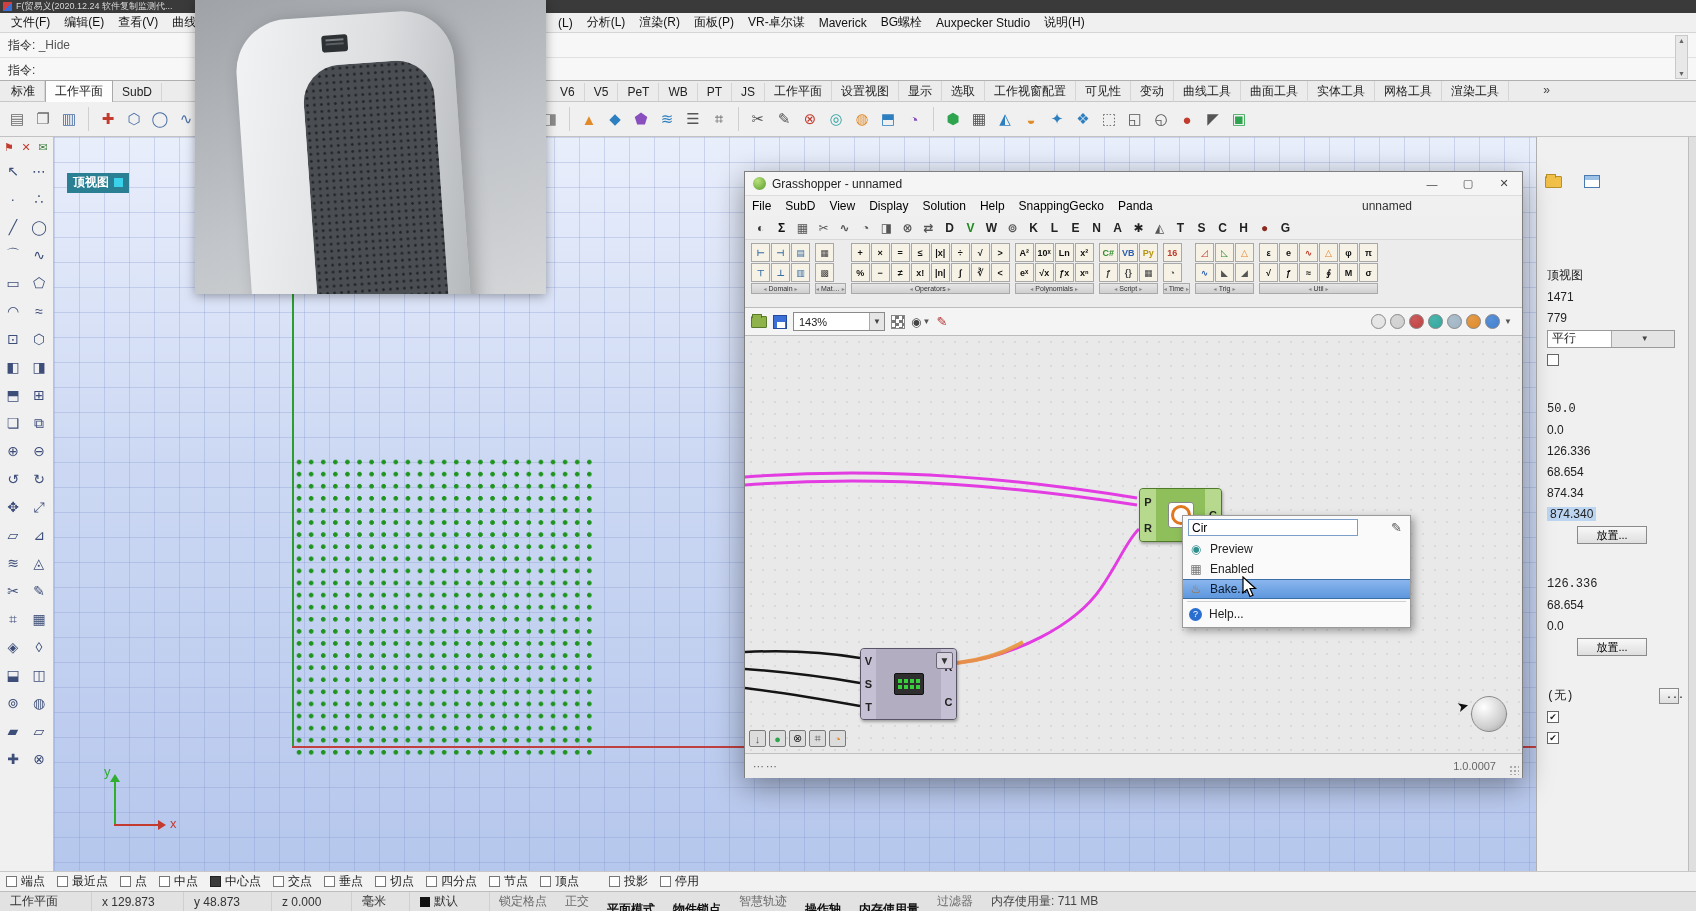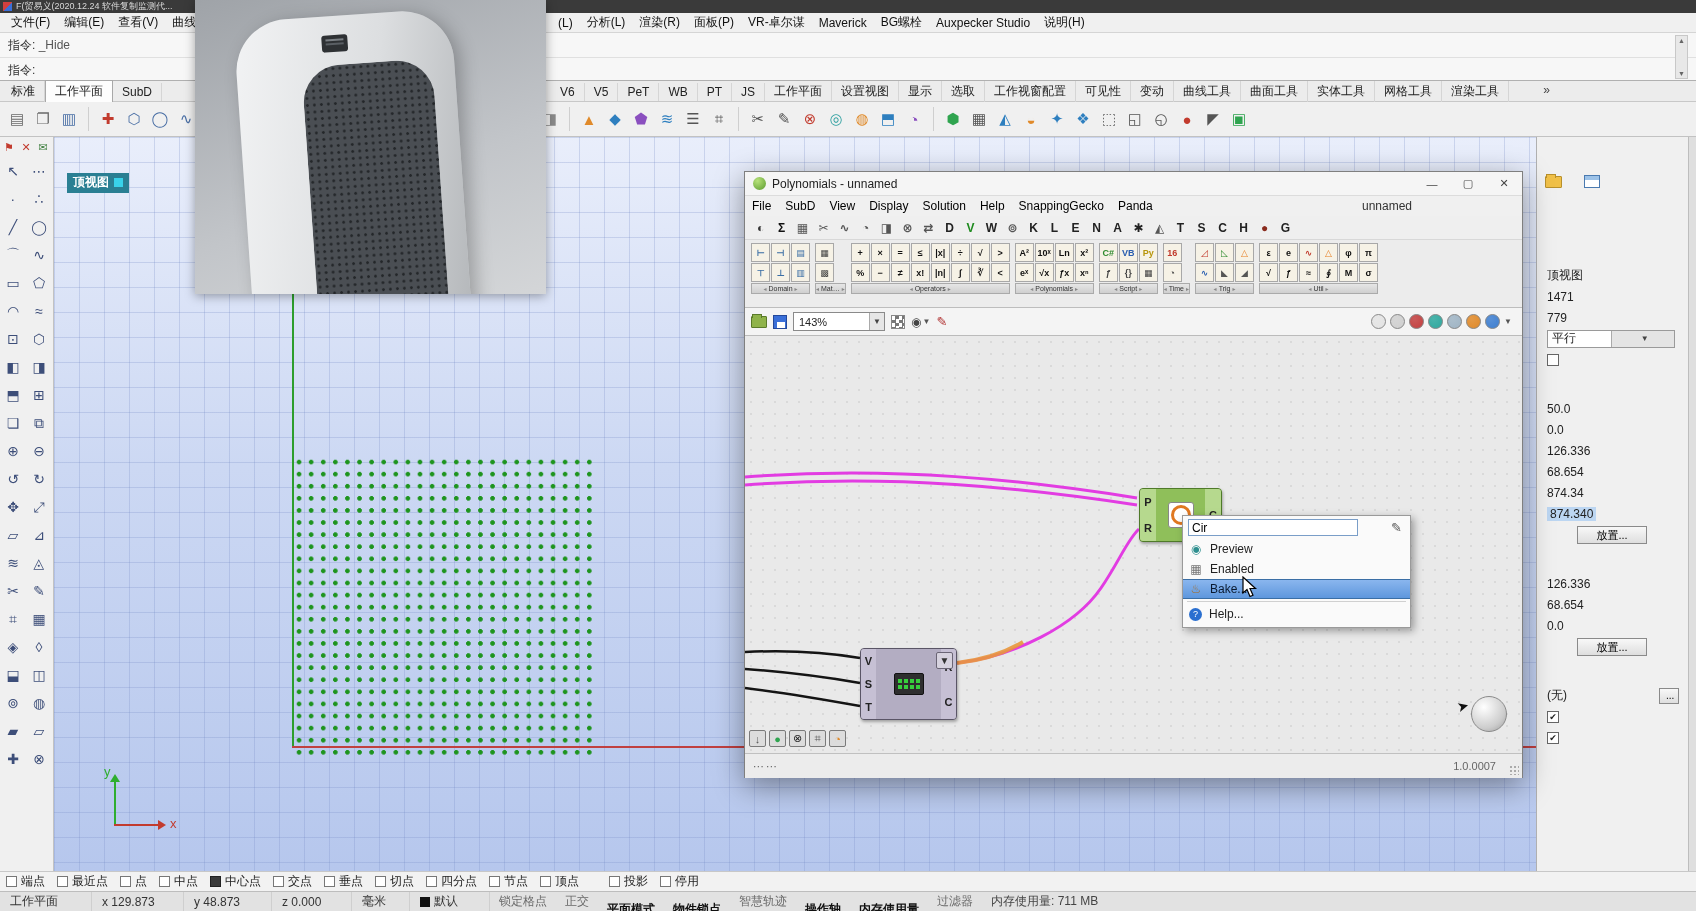--- a/index.html
+++ b/index.html
@@ -139,21 +139,21 @@
 
   
   #props{position:absolute;left:1536px;top:137px;width:152px;height:734px;background:#f0f0f0;border-left:1px solid #b0b0b0;font-size:12px;color:#222;}
   #props-icons{position:absolute;left:8px;top:38px;display:flex;gap:22px;align-items:center;}
   .p-folder{width:17px;height:12px;background:#f0c048;border:1px solid #b8902c;border-radius:1px;position:relative;}
   .p-folder:before{content:"";position:absolute;left:0;top:-3px;width:8px;height:3px;background:#f0c048;border:1px solid #b8902c;border-bottom:none;}
   .p-panel{width:16px;height:13px;border:1px solid #4a7ab0;background:#fff;position:relative;}
   .p-panel:before{content:"";position:absolute;left:0;top:0;width:100%;height:4px;background:#9cc2e8;}
   #props-rows{position:absolute;left:0;top:130px;width:152px;}
   .prow{height:17px;margin:0 0 4px 10px;display:flex;align-items:center;}
-  .prow.gap{margin-top:32px;}
+  .prow.gap{margin-top:32px;font-family:Liberation Mono, monospace;}
   .pval{white-space:nowrap;}
   .pval.hl{background:#bcd6f2;padding:0 3px;}
   .pcombo{width:128px;height:18px;background:#fff;border:1px solid #9a9a9a;display:flex;align-items:center;}
   .pcombo span{flex:1;padding-left:4px;}
   .pcombo .dd{width:15px;height:100%;background:#e4e4e4;border-left:1px solid #aaa;font-size:8px;display:flex;align-items:center;justify-content:center;color:#444;}
   .pcheck{width:12px;height:12px;border:1px solid #666;background:#fff;display:inline-flex;align-items:center;justify-content:center;font-size:9px;color:#222;}
   .pbtn{width:70px;height:18px;margin-left:30px;border:1px solid #8a8a8a;background:linear-gradient(#f8f8f8,#dedede);font-size:11px;font-family:inherit;}
   .pfile{display:flex;align-items:center;width:132px;}
   .pdots{margin-left:auto;width:20px;height:16px;border:1px solid #8a8a8a;background:linear-gradient(#f8f8f8,#dedede);font-size:10px;font-family:inherit;}
   #rscroll{position:absolute;left:1688px;top:137px;width:8px;height:734px;background:#dfdfdf;border-left:1px solid #bdbdbd;}
@@ -372,21 +372,21 @@
   <div id="overlay-photo" data-interactable="false">
     <div class="dev-body" data-interactable="false">
       <div class="dev-logo" data-interactable="false"></div>
       <div class="dev-grille" data-interactable="false"></div>
     </div>
   </div>
 
   <div id="gh" data-interactable="false">
     <div class="gh-titlebar" data-interactable="true">
       <span class="gh-appicon" data-interactable="false"></span>
-      <span class="gh-title" data-interactable="false">Polynomials - unnamed</span>
+      <span class="gh-title" data-interactable="false">Grasshopper - unnamed</span>
       <span class="gh-winbtns">
         <span data-interactable="true">—</span>
         <span data-interactable="true">▢</span>
         <span data-interactable="true">✕</span>
       </span>
     </div>
     <div class="gh-menubar" id="gh-menubar" data-interactable="false">
         <span class="mi" data-interactable="true">File</span>
         <span class="mi" data-interactable="true">SubD</span>
         <span class="mi" data-interactable="true">View</span>

